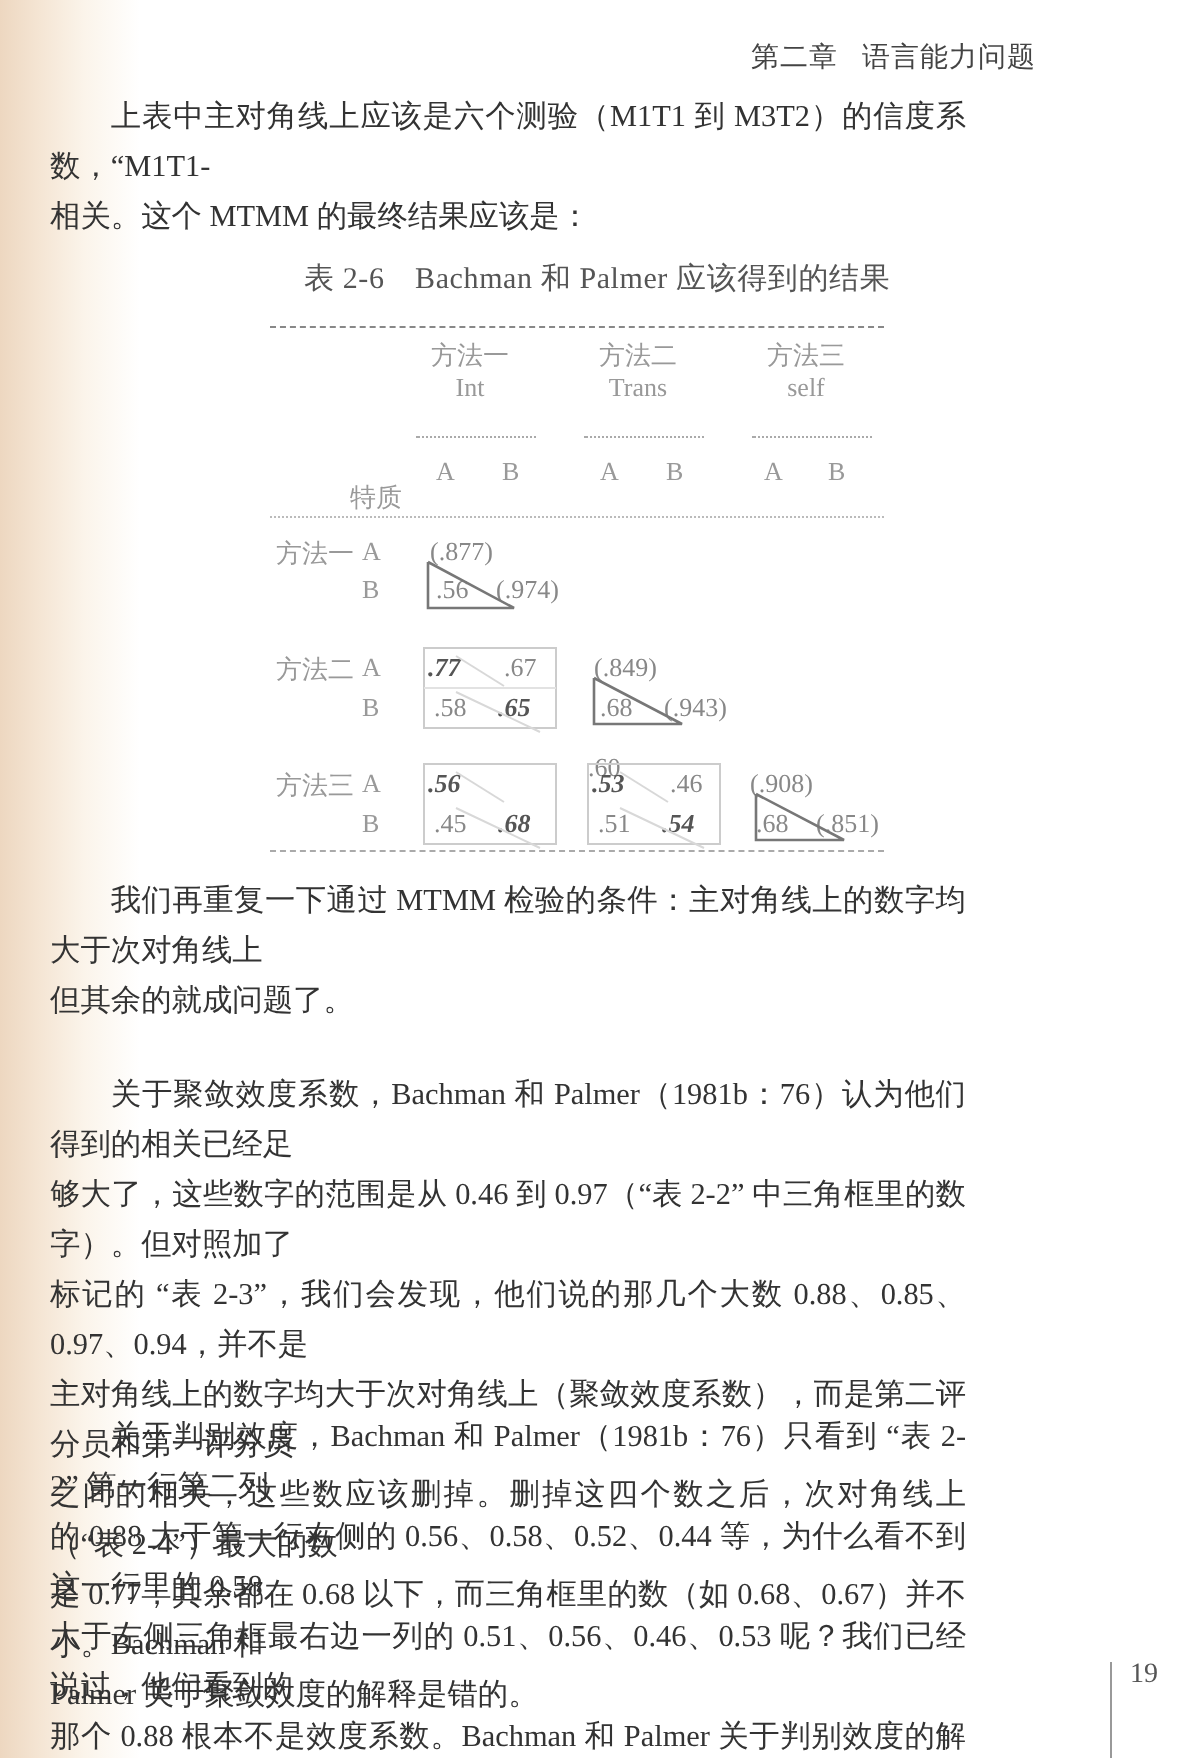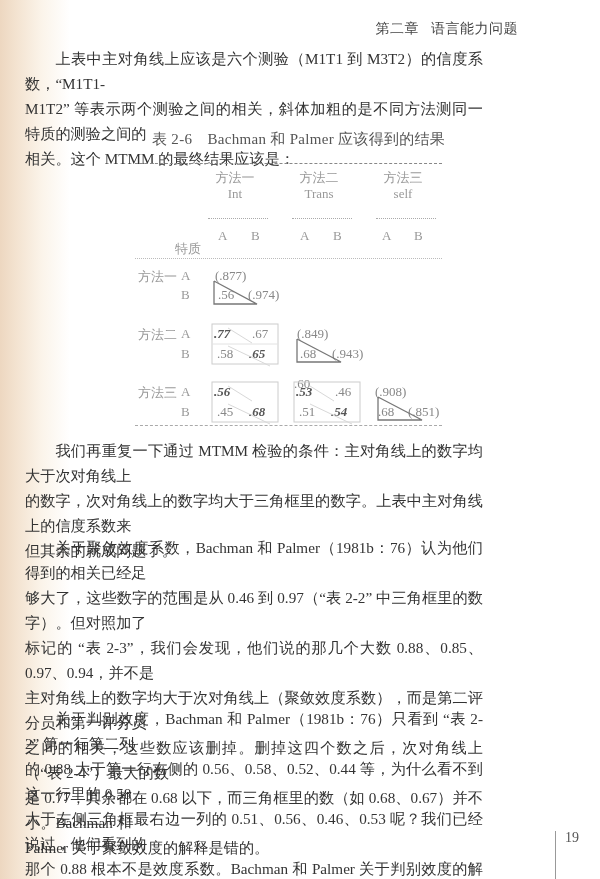--- a/index.html
+++ b/index.html
@@ -56,21 +56,20 @@
 </style>
 </head>
 <body>
 
 <div class="header">
   <span>第二章</span><span>语言能力问题</span>
 </div>
 
 <div class="para" style="top:46px;">
   <p>上表中主对角线上应该是六个测验（M1T1 到 M3T2）的信度系数，“M1T1-</p>
-  <p class="noindent">M1T2” 等表示两个测验之间的相关，斜体加粗的是不同方法测同一特质的测验之间的</p>
   <p class="noindent">相关。这个 MTMM 的最终结果应该是：</p>
 </div>
 
 <div class="table-caption">表 2-6　Bachman 和 Palmer 应该得到的结果</div>
 <div class="dash-top"></div>
 
 <div class="col-head" style="left:200px; top:170px;">
   <div>方法一</div>
   <div>Int</div>
 </div>
@@ -153,21 +152,20 @@
     <rect x="294" y="382" width="66" height="40"></rect>
     <line x1="310" y1="386" x2="334" y2="401" stroke="#d8d8d8"></line>
     <line x1="310" y1="404" x2="352" y2="424" stroke="#d8d8d8"></line>
   </g>
 </svg>
 
 <div class="dash-bottom"></div>
 
 <div class="para" style="top:438px;">
   <p>我们再重复一下通过 MTMM 检验的条件：主对角线上的数字均大于次对角线上</p>
-  <p class="noindent">的数字，次对角线上的数字均大于三角框里的数字。上表中主对角线上的信度系数来</p>
   <p class="noindent">但其余的就成问题了。</p>
 </div>
 
 <div class="para" style="top:535px;">
   <p>关于聚敛效度系数，Bachman 和 Palmer（1981b：76）认为他们得到的相关已经足</p>
   <p class="noindent">够大了，这些数字的范围是从 0.46 到 0.97（“表 2-2” 中三角框里的数字）。但对照加了</p>
   <p class="noindent">标记的 “表 2-3”，我们会发现，他们说的那几个大数 0.88、0.85、0.97、0.94，并不是</p>
   <p class="noindent">主对角线上的数字均大于次对角线上（聚敛效度系数），而是第二评分员和第一评分员</p>
   <p class="noindent">之间的相关，这些数应该删掉。删掉这四个数之后，次对角线上（“表 2-4”）最大的数</p>
   <p class="noindent">是 0.77，其余都在 0.68 以下，而三角框里的数（如 0.68、0.67）并不小。Bachman 和</p>

